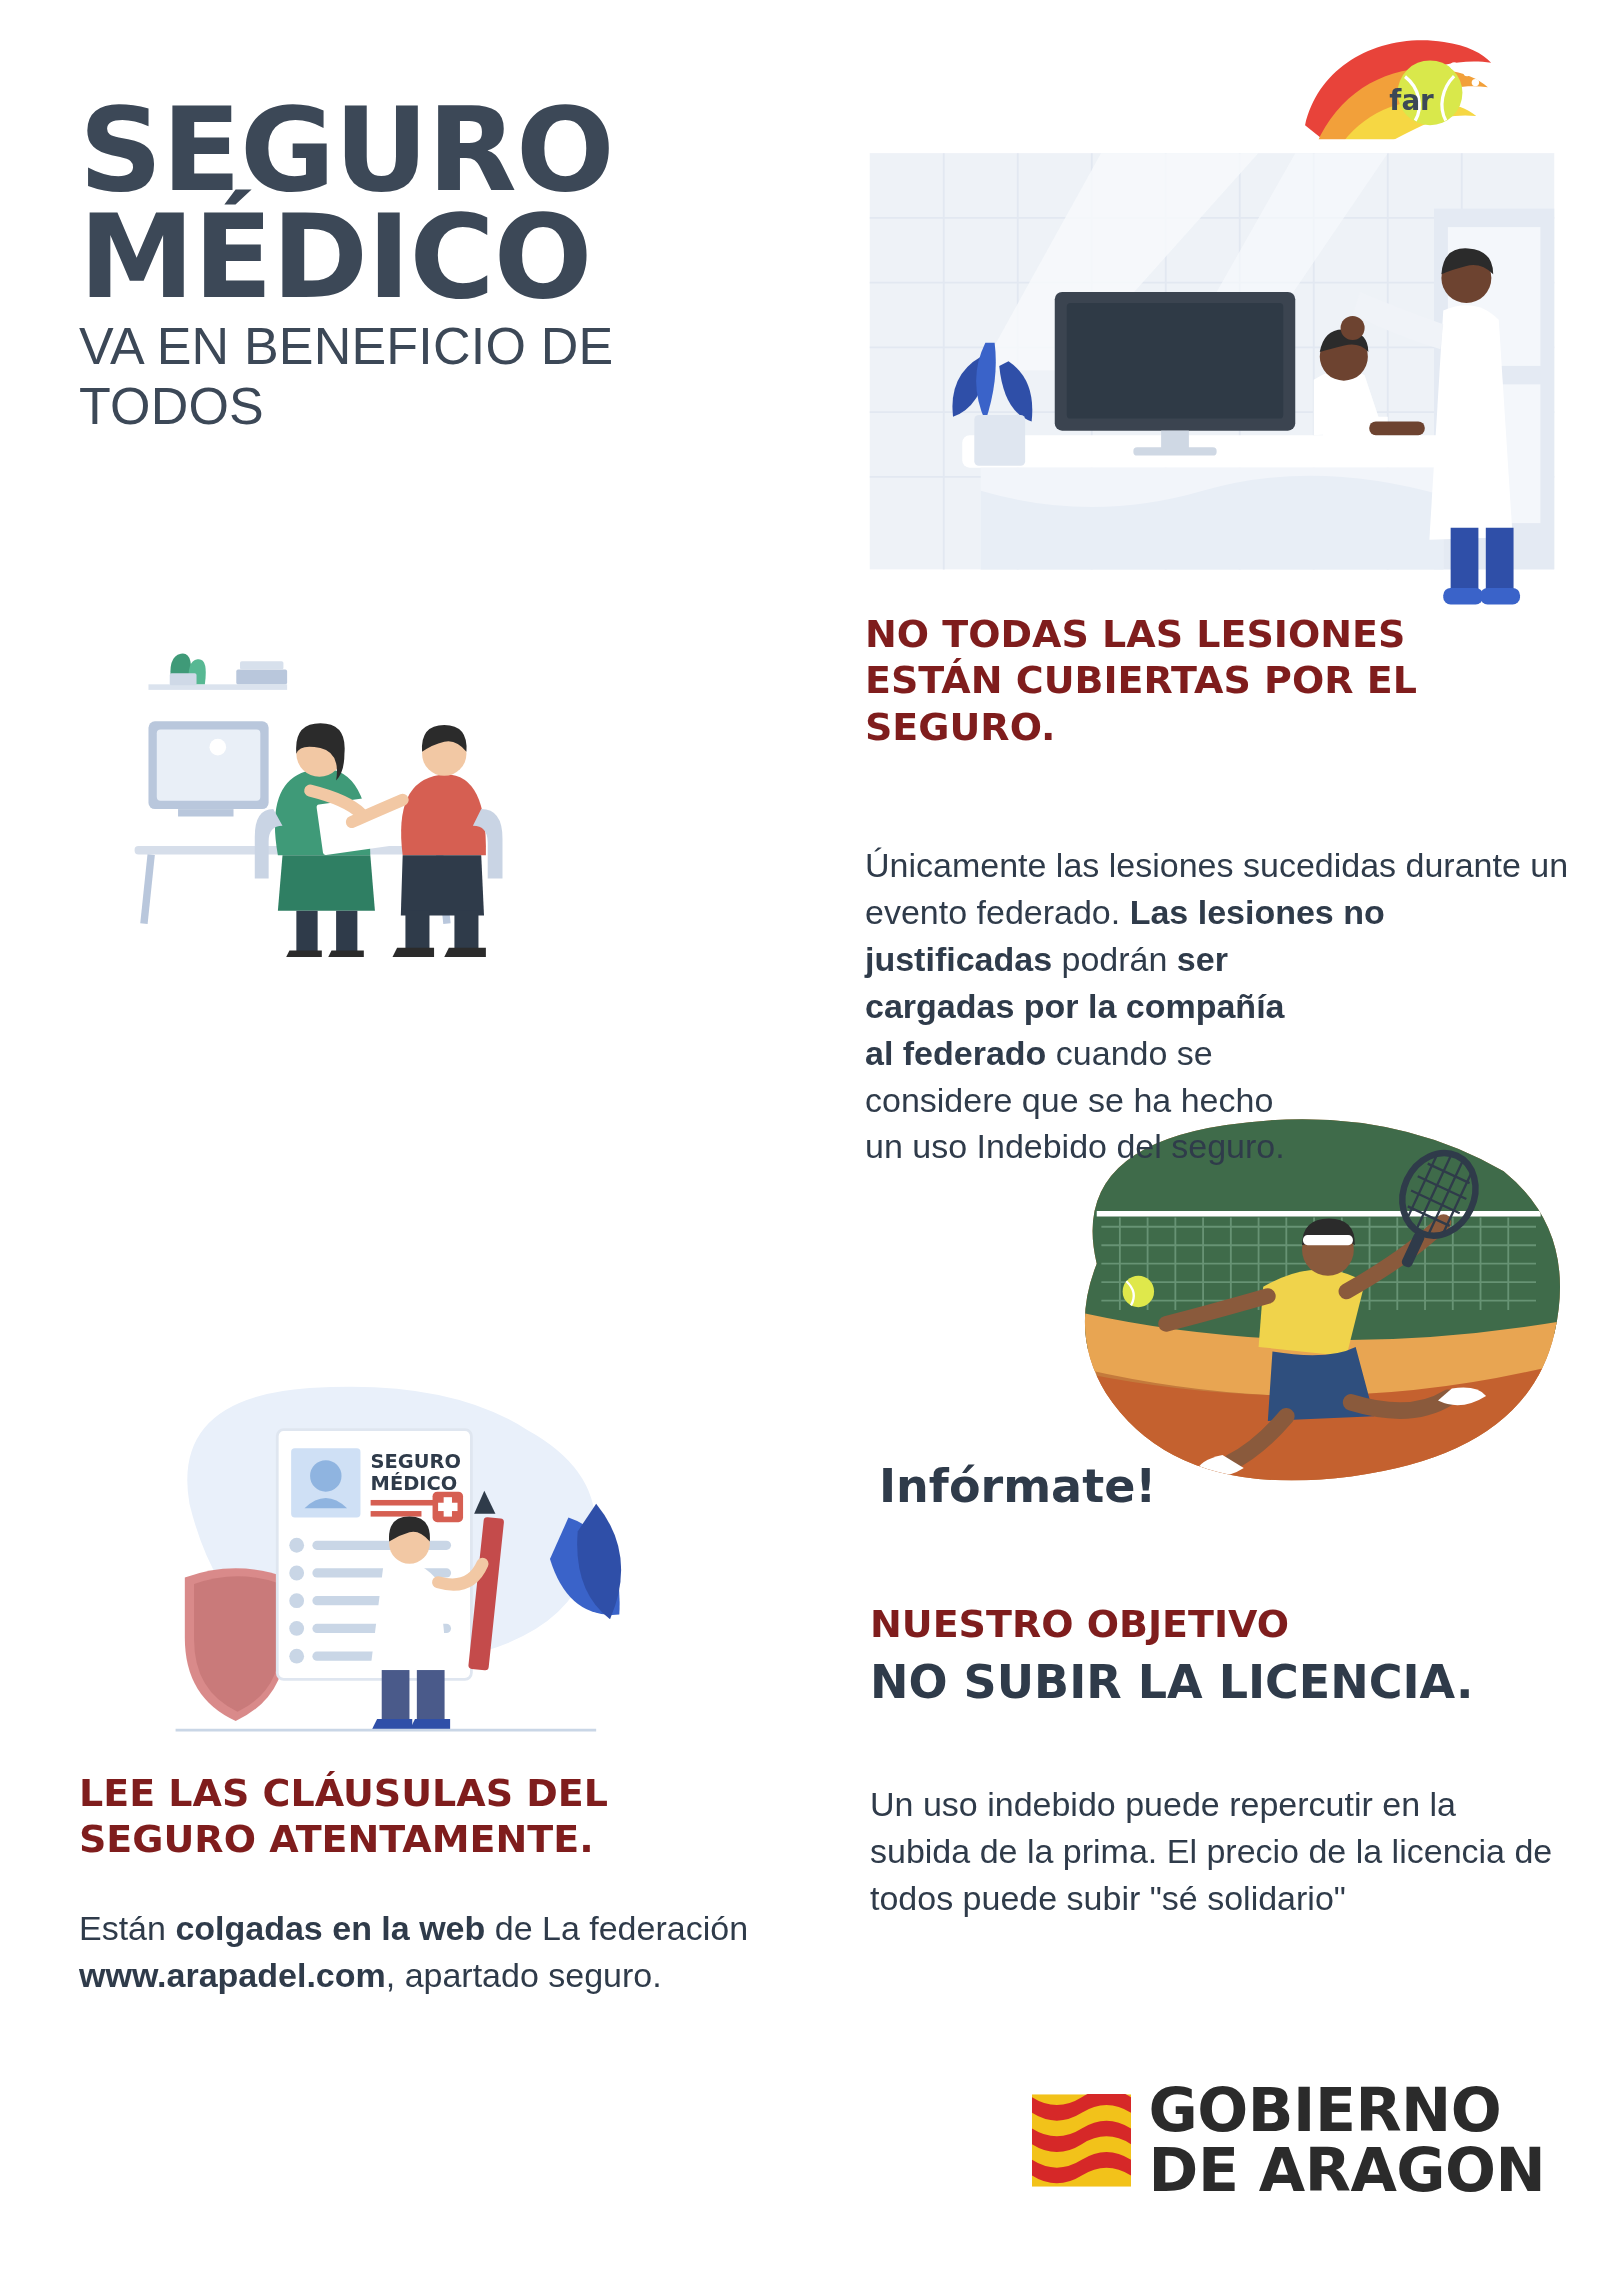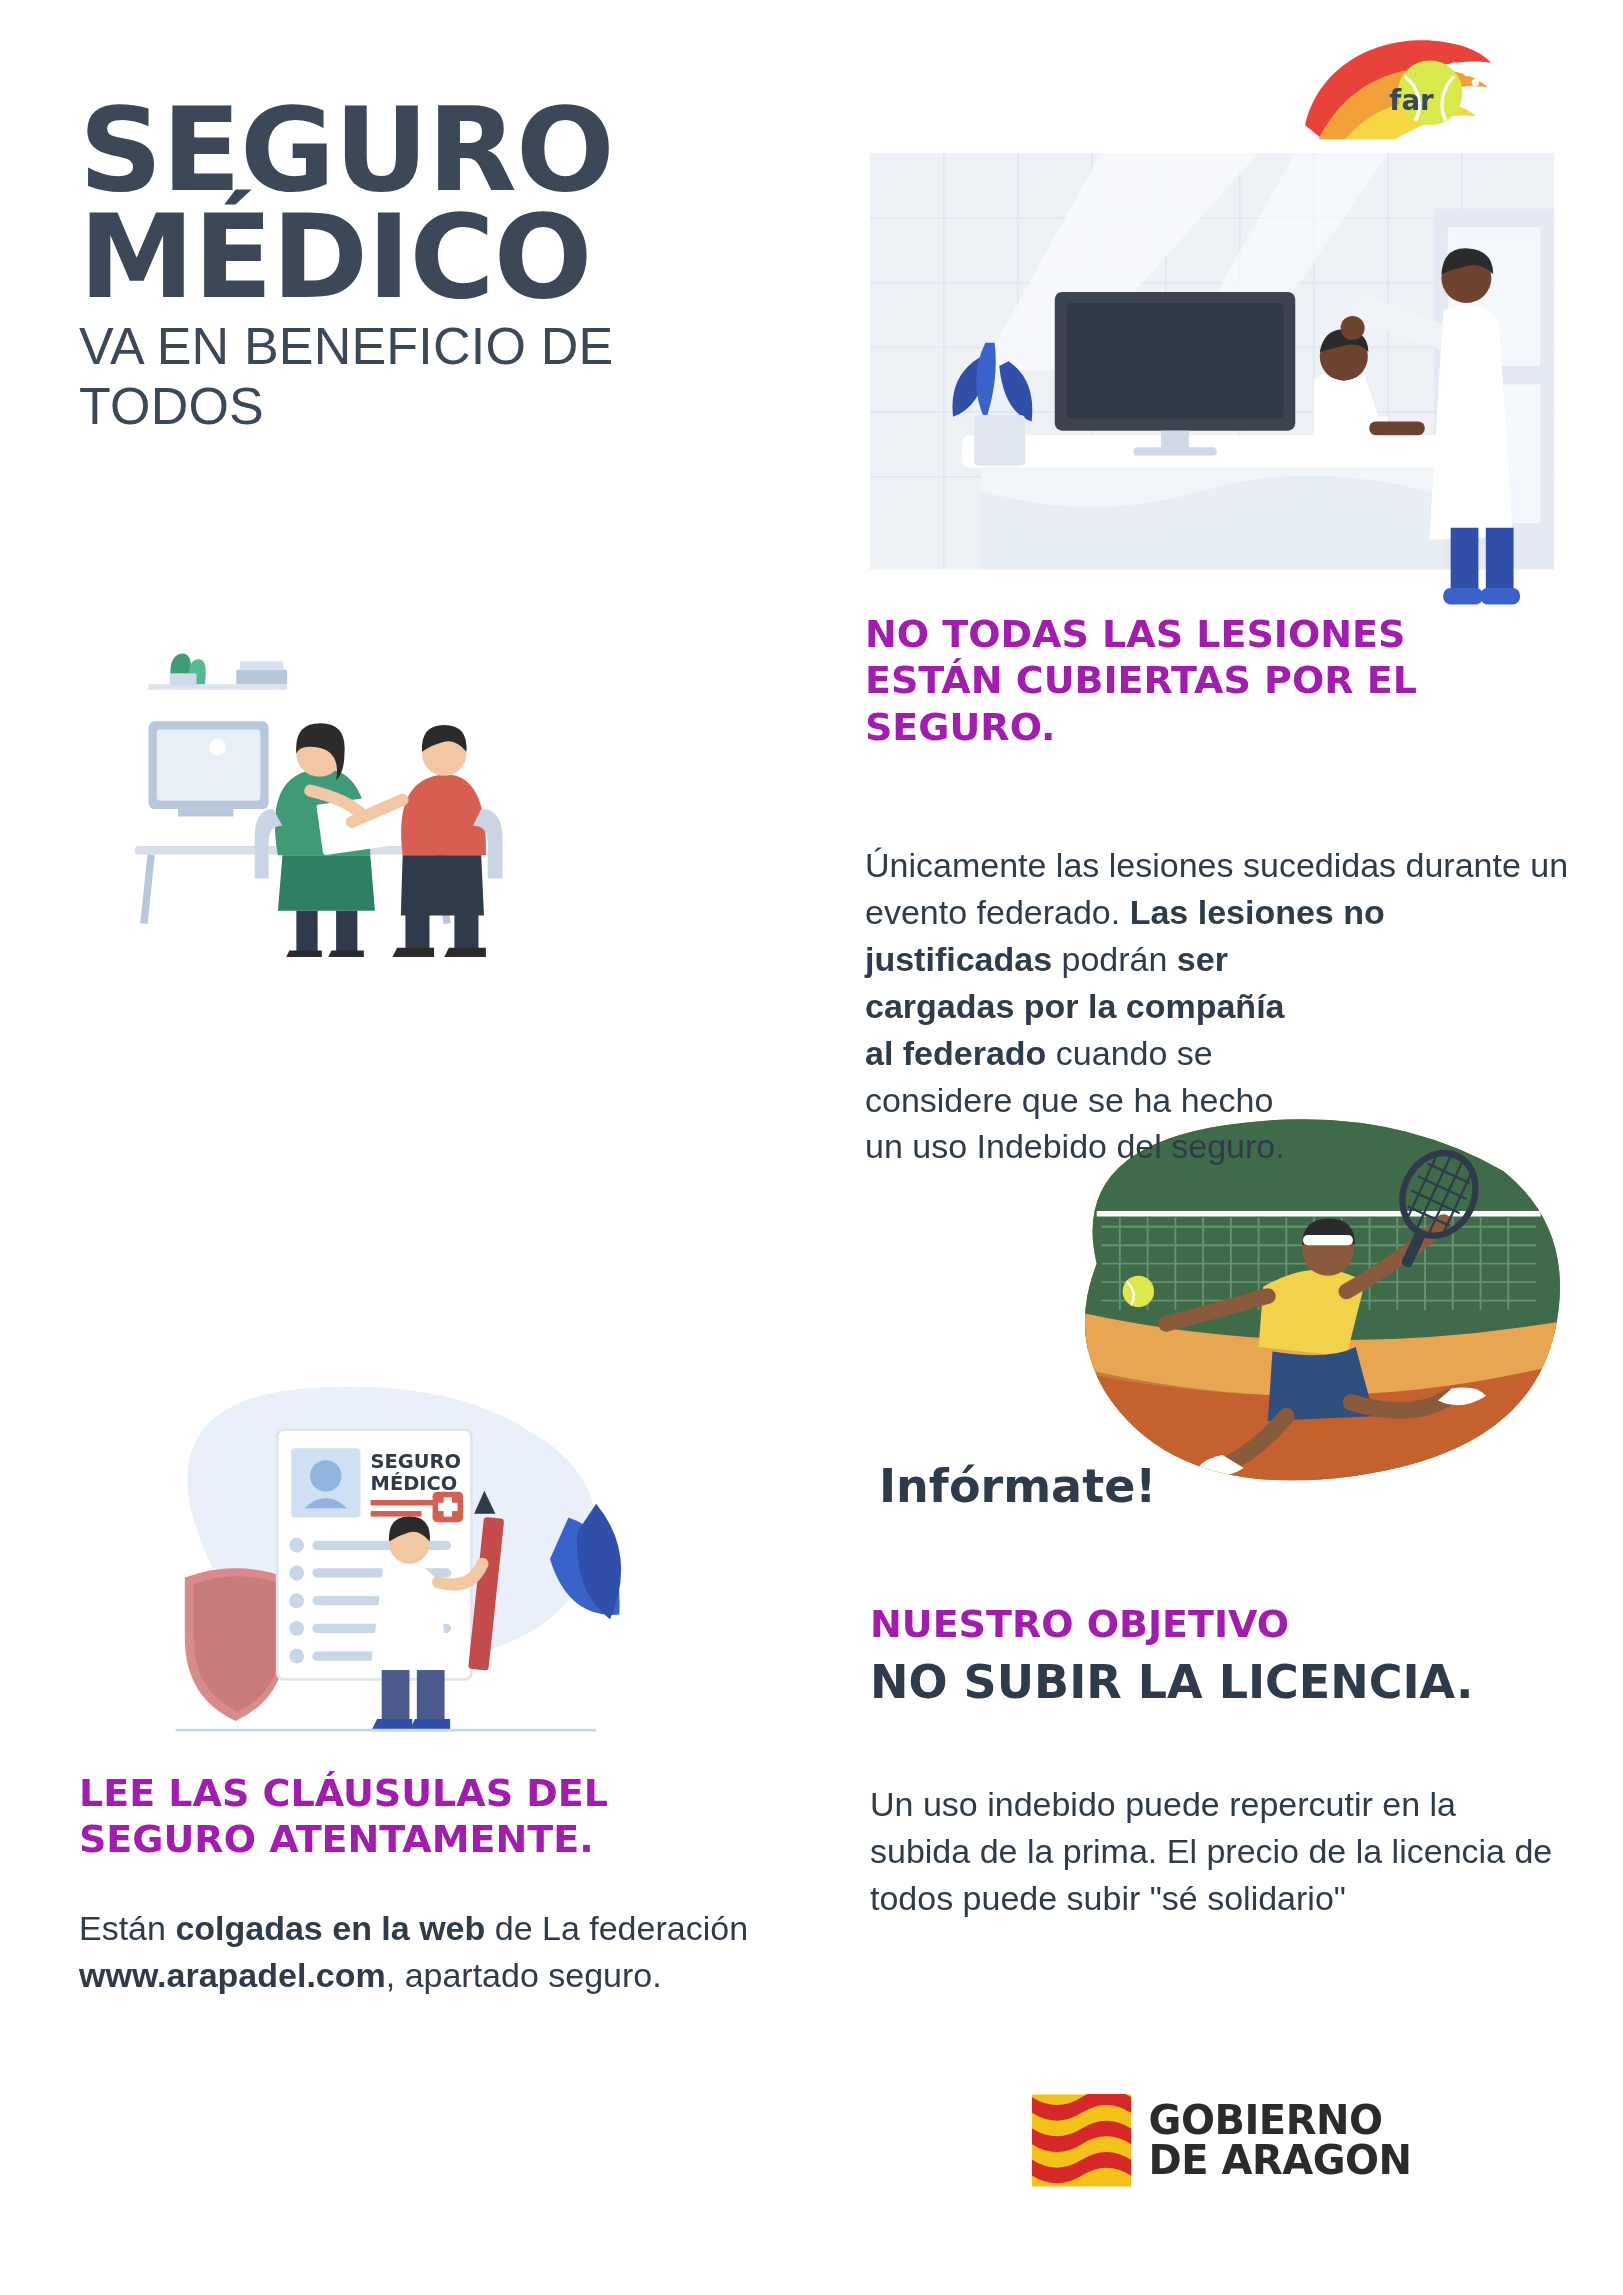--- a/index.html
+++ b/index.html
@@ -50,21 +50,21 @@
   }
   .subtitle2 {
     font-size: 52px;
     line-height: 1.15;
     color: #3c4857;
     margin: 6.5px 0 0 0;
     letter-spacing: 0.2px;
   }
 
   .red-head {
-    color: #a21caf;
+    color: #7f1d1d;
     font-weight: bold;
     font-size: 38px;
     line-height: 1.22;
     margin: 0;
     font-family: "DejaVu Sans", sans-serif;
   }
   .dark-head {
     color: #2f3b4a;
     font-weight: bold;
     font-size: 46px;
@@ -177,21 +177,21 @@
     width: 99px;
     height: 93px;
     position: relative;
     overflow: hidden;
     flex: 0 0 auto;
   }
   .gob-text {
     margin-left: 17.6px;
     font-family: "DejaVu Sans", sans-serif;
     font-weight: bold;
-    font-size: 40px;
+    font-size: 60px;
     line-height: 1.0;
     color: #2b2b2b;
     letter-spacing: -0.5px;
   }
   .gob-text div { white-space: nowrap; }
 
   
   .float-shape {
     float: right;
     width: 0;

